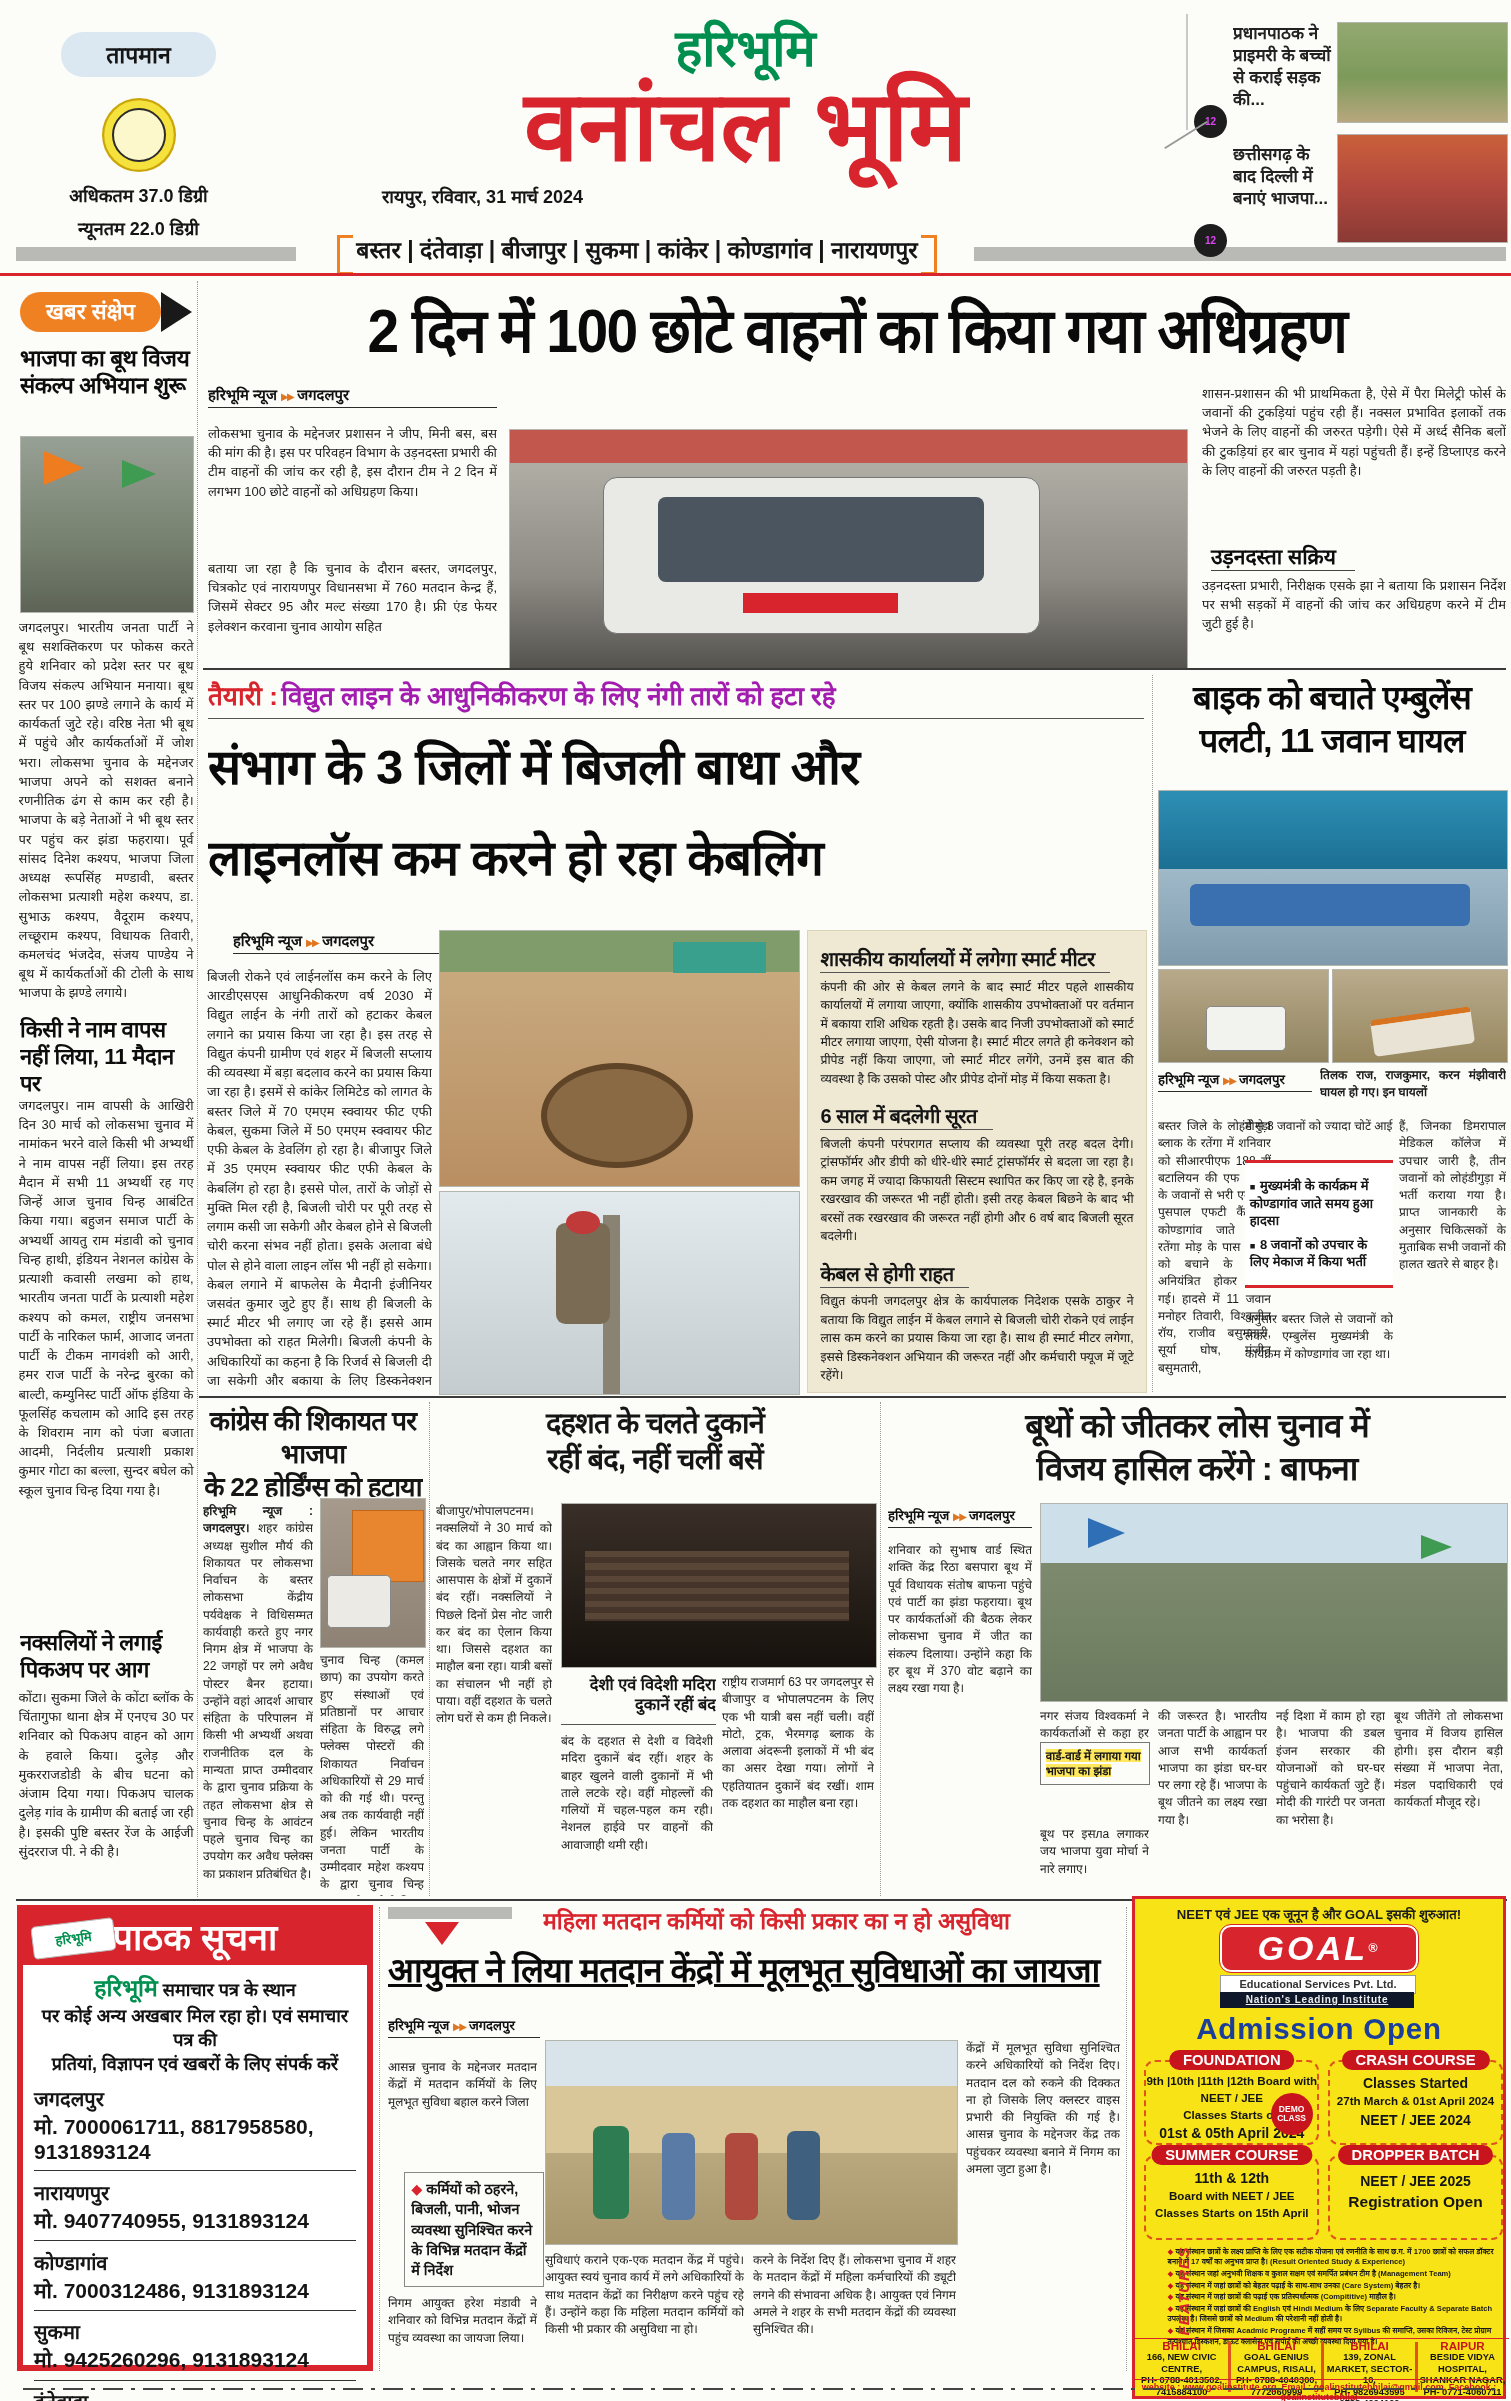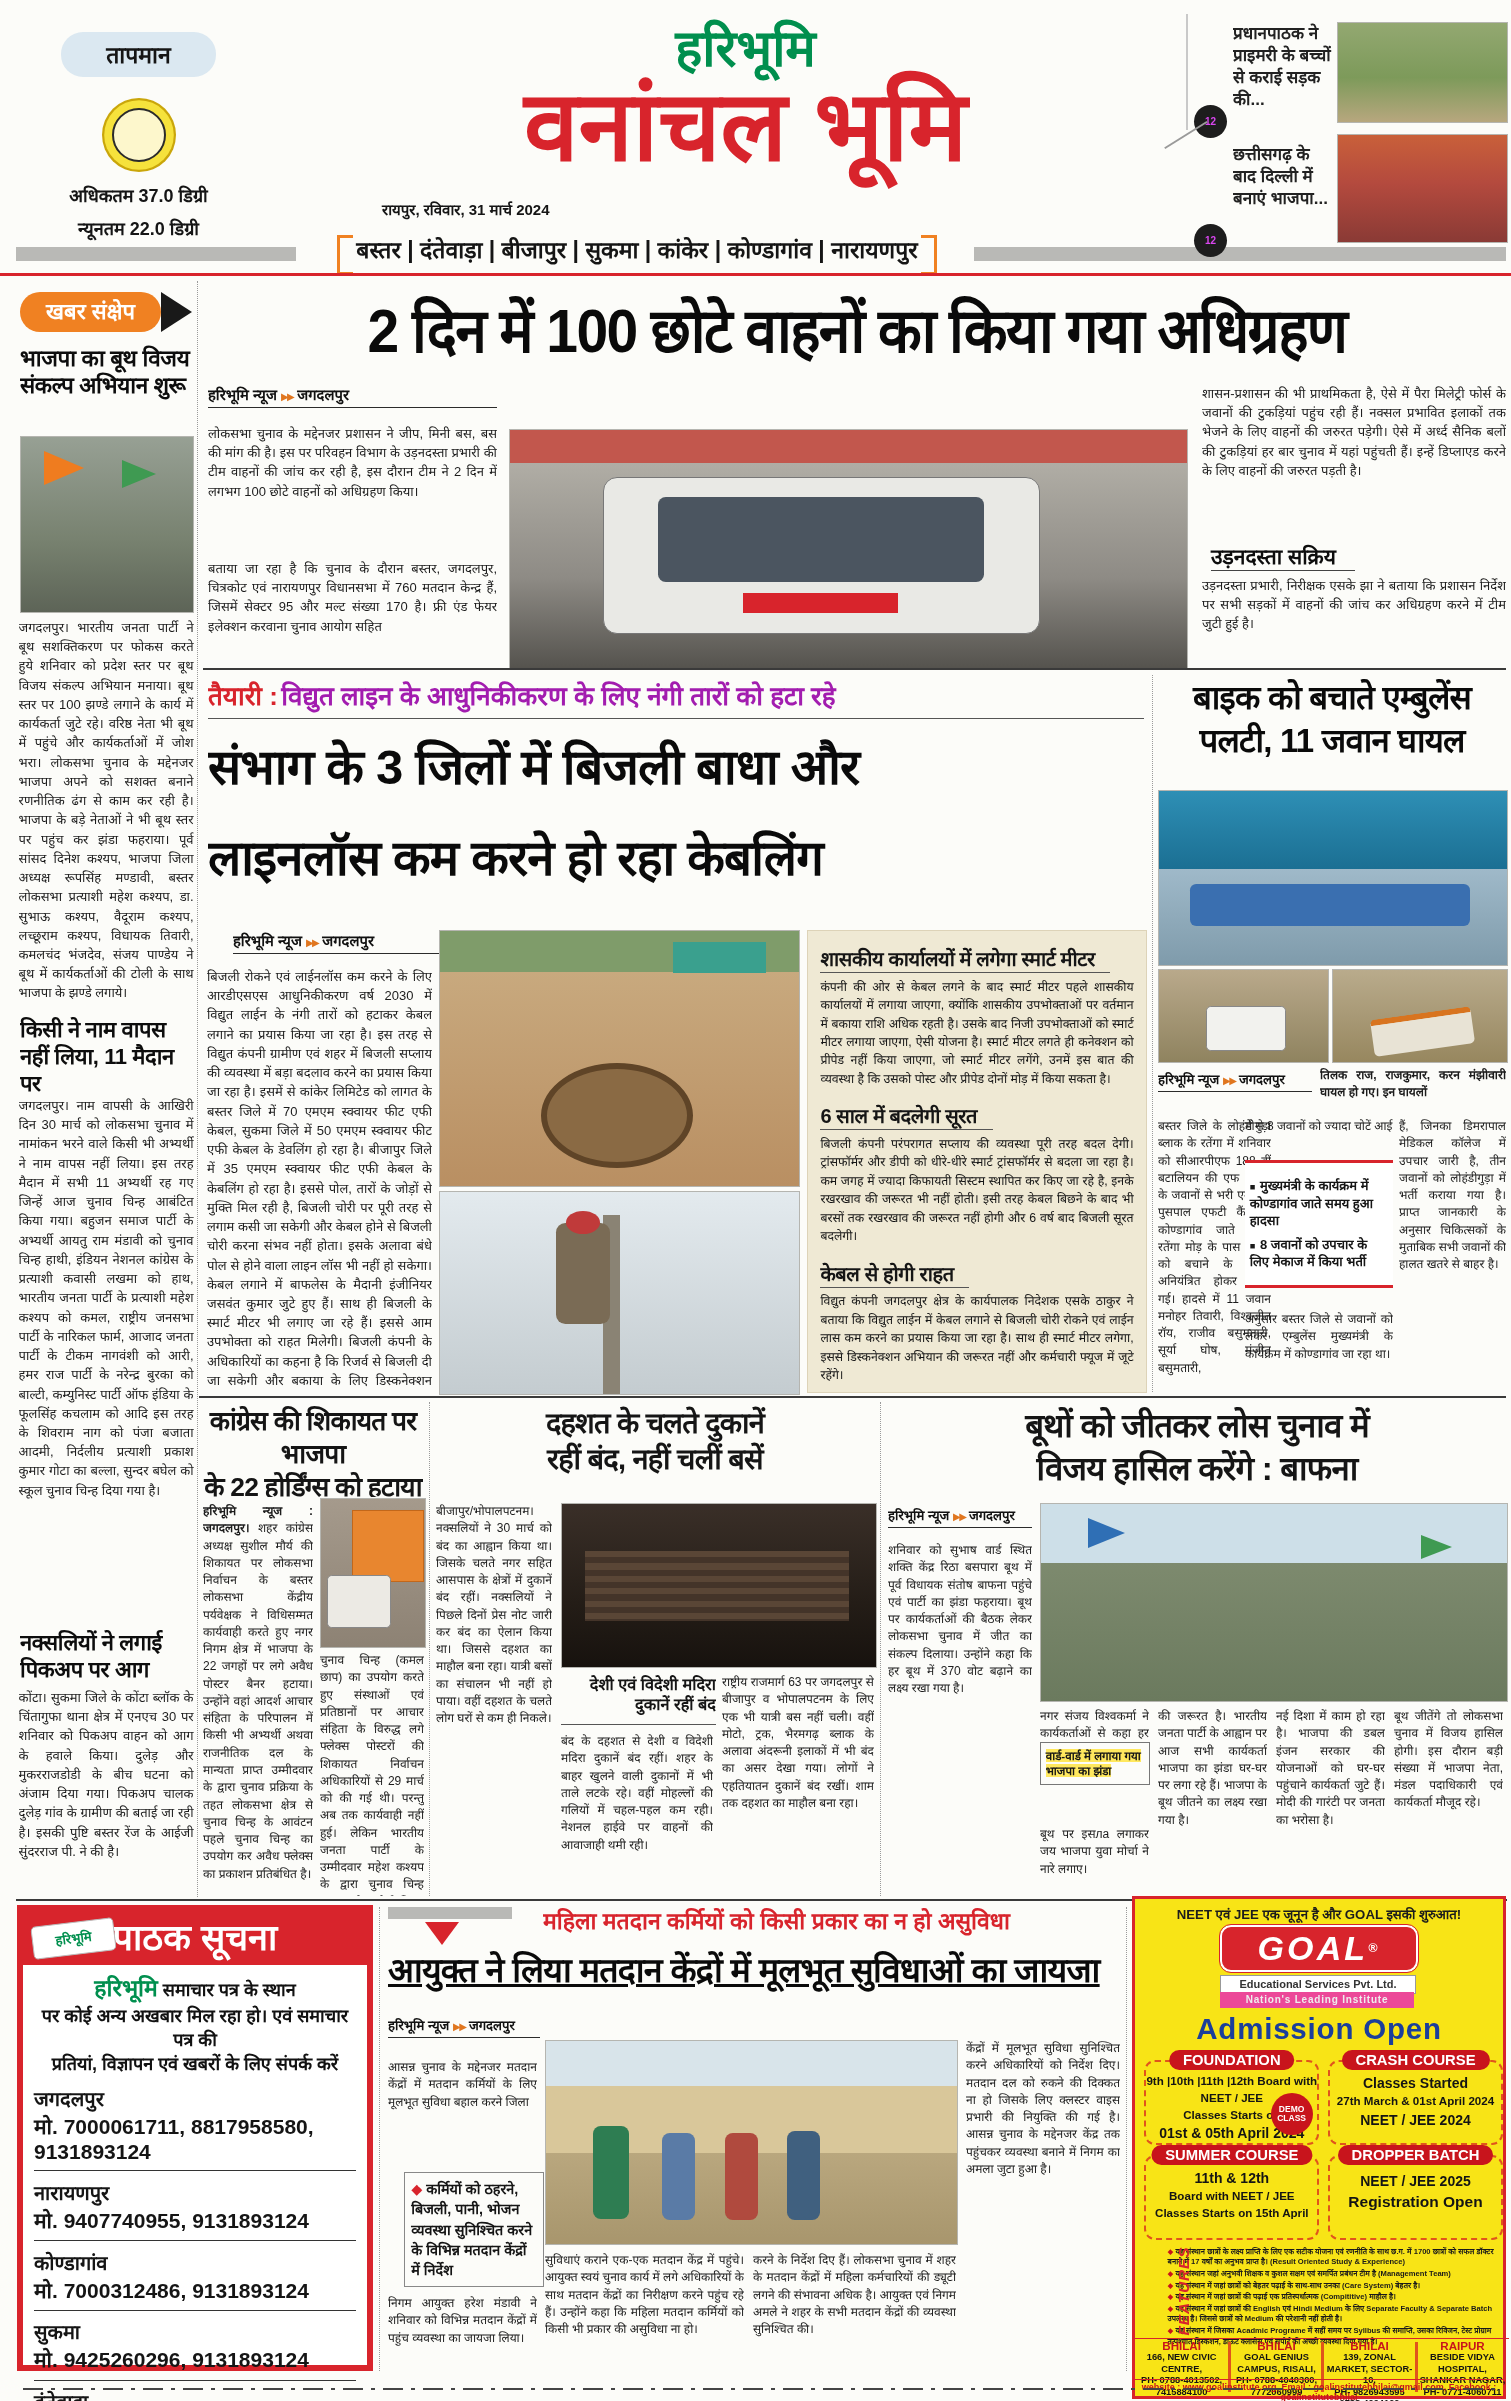--- a/index.html
+++ b/index.html
@@ -71,21 +71,21 @@
   .comm-h{font-size:34px;font-weight:800;white-space:nowrap;letter-spacing:-0.8px;color:#0a0a0a;}
   .chev{width:0;height:0;border-left:17px solid transparent;border-right:17px solid transparent;border-top:23px solid #d8242c;}
   .comm-box{border:0.8px solid #888;padding:6.2px;font-size:14.4px;font-weight:800;line-height:1.4;}
   .dia{color:#d8242c;margin-right:3.9px;}
   
   .goal{background:#f8e416;border:3.1px solid #d8242c;}
   .goal-tag{font-size:13.2px;font-weight:800;text-align:center;color:#1c1c1c;}
   .goal-logo{background:#d8242c;border:2.3px solid #fff;outline:1.6px solid #d8242c;border-radius:11px;color:#fff;
              font-size:34px;font-weight:800;font-style:italic;text-align:center;line-height:43px;letter-spacing:3.1px;}
   .goal-sub1{background:#fff;color:#333;font-size:11px;font-weight:bold;text-align:center;line-height:17px;border:0.8px solid #999;}
-  .goal-sub2{background:#ec4899;color:#eee;font-size:10px;font-weight:bold;text-align:center;line-height:15.5px;letter-spacing:0.8px;}
+  .goal-sub2{background:#0f172a;color:#eee;font-size:10px;font-weight:bold;text-align:center;line-height:15.5px;letter-spacing:0.8px;text-decoration:underline;}
   .adm{color:#1b3e9b;font-size:29.5px;font-weight:800;text-align:center;letter-spacing:0.8px;}
   .course{position:absolute;border:2.3px dashed #e0541c;border-radius:11px;background:#f8e416;}
   .course .pill{position:absolute;top:-12.4px;left:50%;transform:translateX(-50%);background:#c8141c;color:#fff;
                 border-radius:14px;font-size:14.8px;font-weight:800;padding:2.3px 14px;white-space:nowrap;}
   .course .cline{font-size:11.6px;font-weight:800;text-align:center;line-height:1.45;color:#141414;}
   .course .big{font-size:14px;}
   .demo{position:absolute;right:4.7px;bottom:7.8px;width:42px;height:42px;border-radius:50%;background:#c8141c;color:#fff;
         font-size:8.5px;font-weight:800;display:flex;align-items:center;justify-content:center;text-align:center;line-height:1.1;}
   .feat-label{position:absolute;left:-1.6px;top:50%;transform:translateY(-50%) rotate(-90deg);color:#d8242c;
               font-size:15.5px;font-weight:800;font-style:italic;letter-spacing:0.8px;}
@@ -105,21 +105,21 @@
 
   <div class="abs weather" style="left:22px;top:23px;width:233px;height:217px;">
     <div class="w-pill abs" style="left:39px;top:9.3px;width:155px;">तापमान</div>
     <div class="abs sun" style="left:90px;top:85px;"></div>
     <div class="abs b ctr" style="left:0;top:160px;width:233px;font-size:18px;">अधिकतम 37.0 डिग्री</div>
     <div class="abs b ctr" style="left:0;top:193px;width:233px;font-size:18px;">न्यूनतम 22.0 डिग्री</div>
   </div>
 
   <div class="abs brand-green ctr" style="left:373px;top:11px;width:745px;font-size:51px;">हरिभूमि</div>
   <div class="abs brand-red ctr" style="left:326px;top:68px;width:839px;font-size:98px;line-height:1.2;">वनांचल भूमि</div>
-  <div class="abs b" style="left:382px;top:199px;font-size:15px;">रायपुर, रविवार, 31 मार्च 2024</div>
+  <div class="abs b" style="left:382px;top:184px;font-size:18px;">रायपुर, रविवार, 31 मार्च 2024</div>
 
   <div class="abs graybar" style="left:15.5px;top:247px;width:280px;height:14px;"></div>
   <div class="abs graybar" style="left:974px;top:247px;width:532px;height:14px;"></div>
   <div class="abs ctr" style="left:303px;top:233px;width:668px;">
     <span class="bracket l"></span>
     <span class="strip">बस्तर | दंतेवाड़ा | बीजापुर | सुकमा | कांकेर | कोण्डागांव | नारायणपुर</span>
     <span class="bracket r"></span>
   </div>
   <div class="abs" style="left:0;top:273px;width:1512px;height:3.1px;background:#d8242c;"></div>
 

